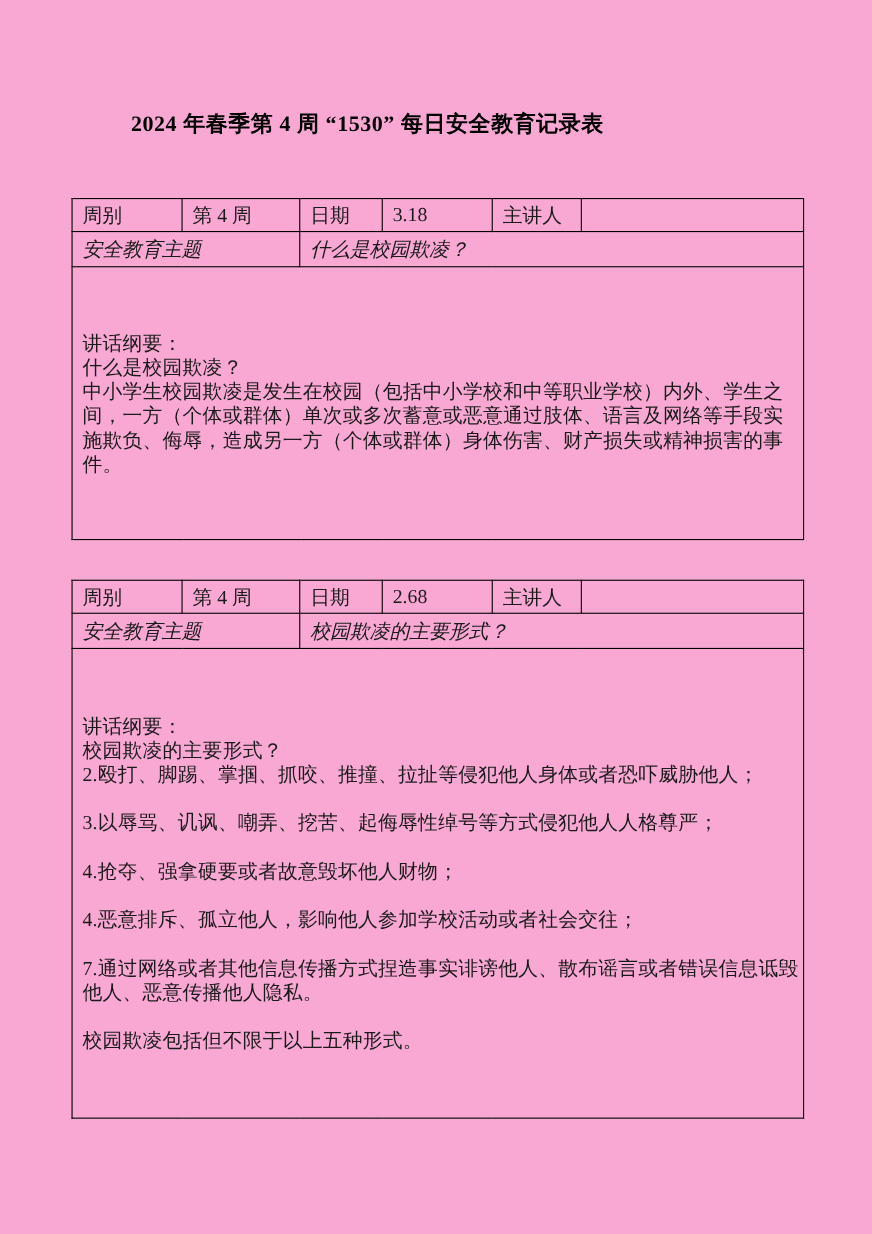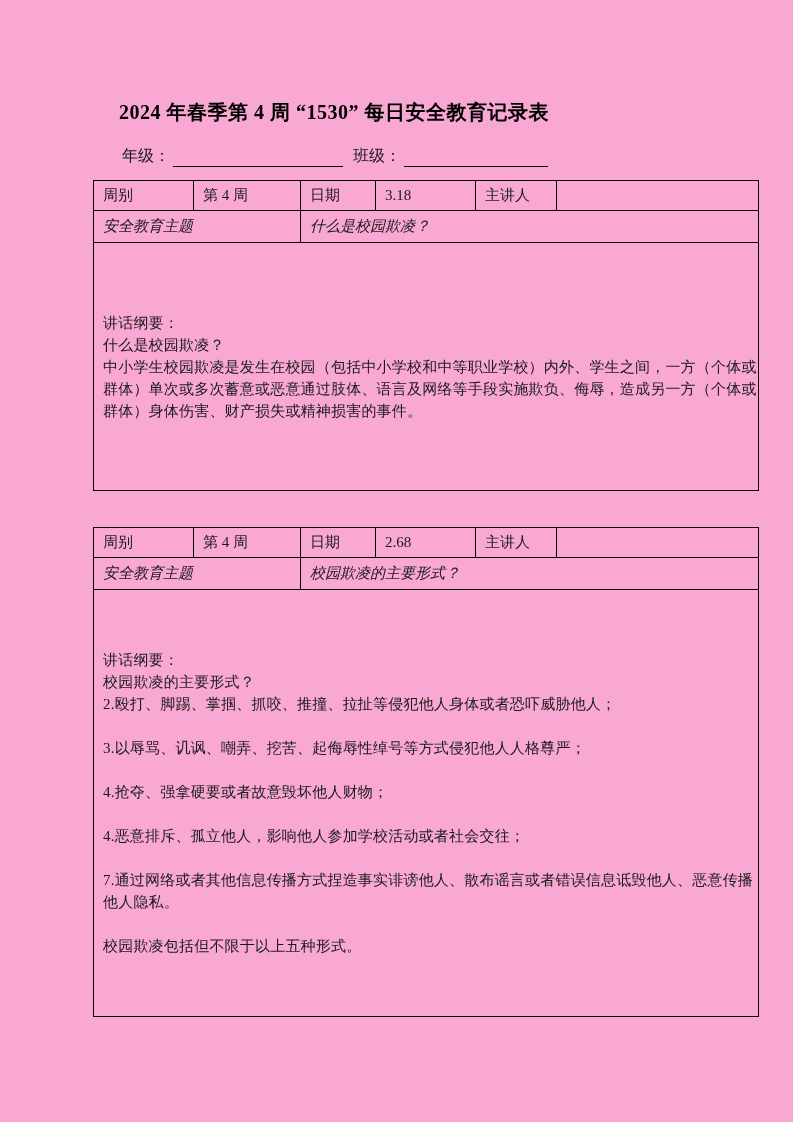--- a/index.html
+++ b/index.html
@@ -41,22 +41,21 @@
   .blank-grade { width: 170px; margin-right: 6px; }
   .blank-class { width: 144px; }
   .class-label { margin-left: 4px; }
 
   table.form-table {
     position: absolute;
     left: 65px;
     width: 665px;
     border-collapse: collapse;
     table-layout: fixed;
-    font-size: 15px;
-    margin-left: 28px;
+    font-size: 18px;
   }
   .table-1 { top: 180px; }
   .table-2 { top: 527px; }
   table.form-table td {
     border: 1.5px solid #000000;
     padding: 0 0 0 9px;
     vertical-align: middle;
     overflow: hidden;
   }
   tr.row-head td { height: 30px; }
@@ -72,23 +71,20 @@
     letter-spacing: 0.2px;
   }
 </style>
 </head>
 <body>
 
 <div class="page">
 
   <div class="doc-title">2024 年春季第 4 周 “1530” 每日安全教育记录表</div>
 
-  <div class="grade-line">
-    <span class="field-label">年级：</span><span class="blank-underline blank-grade"></span><span class="field-label class-label">班级：</span><span class="blank-underline blank-class"></span>
-  </div>
 
   <table class="form-table table-1">
     <colgroup>
       <col style="width:100px">
         <col style="width:107px">
         <col style="width:75px">
       <col style="width:100px">
         <col style="width:81px">
         <col style="width:202px">
     </colgroup>

